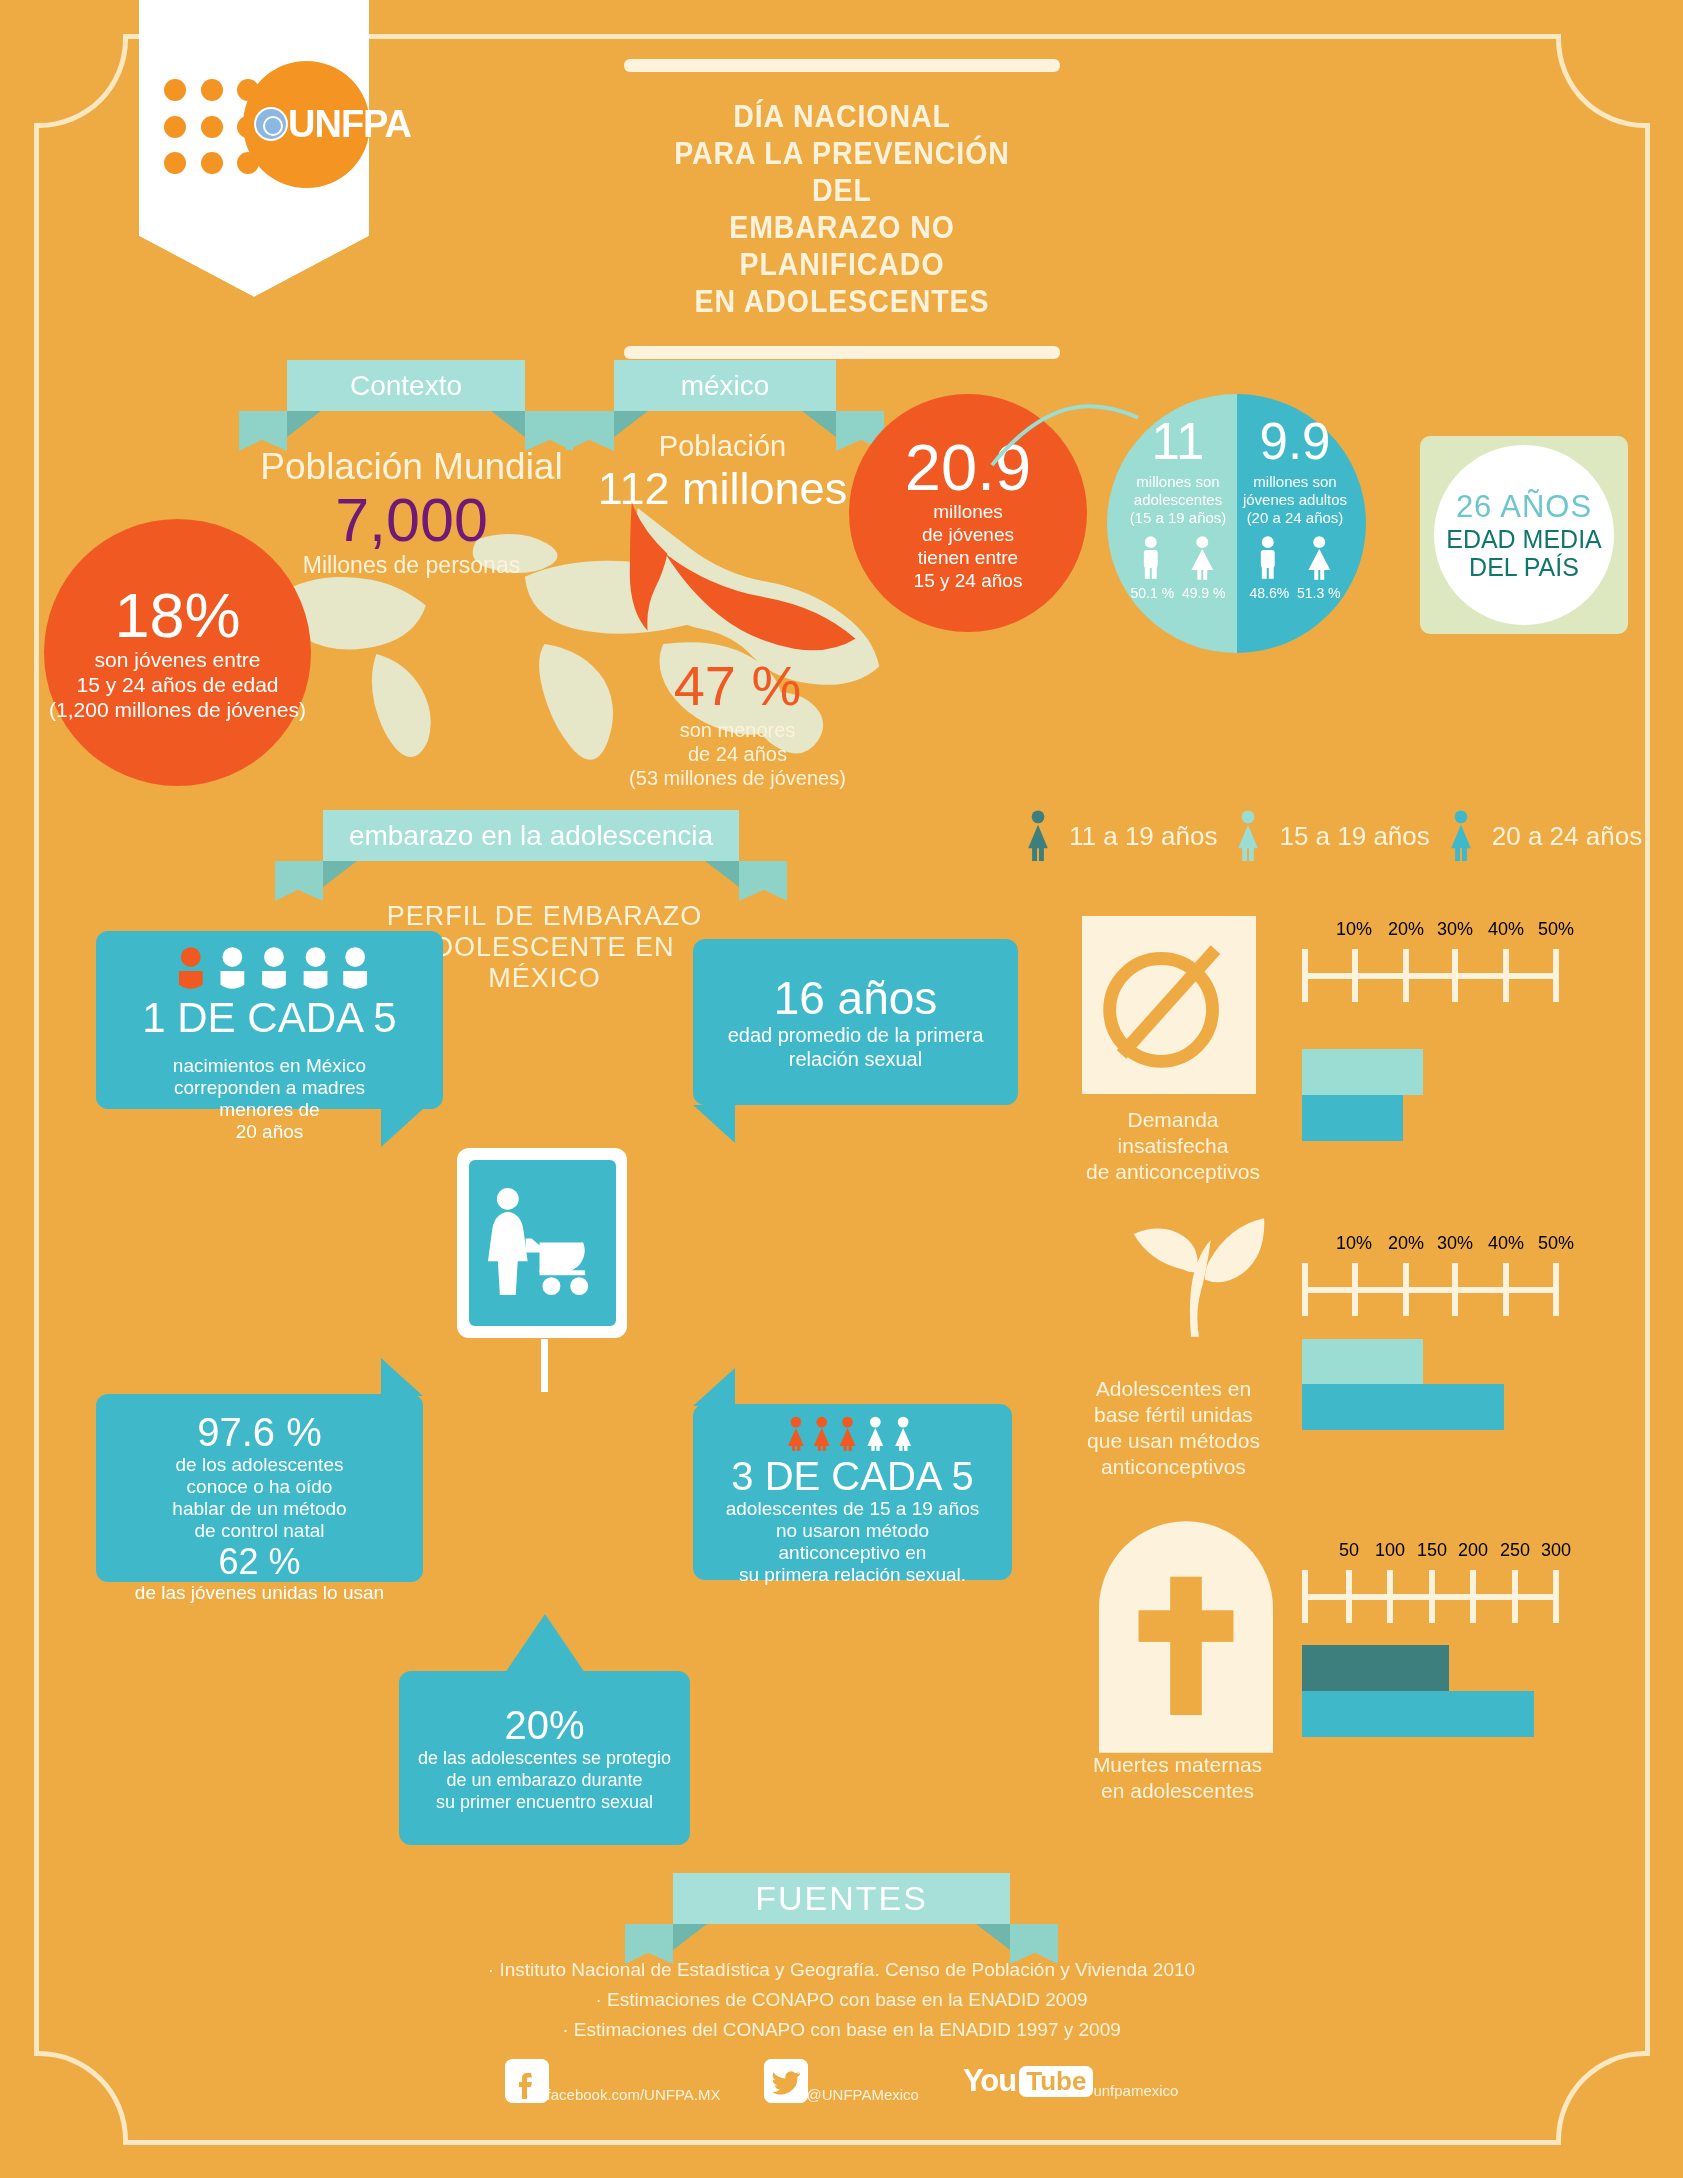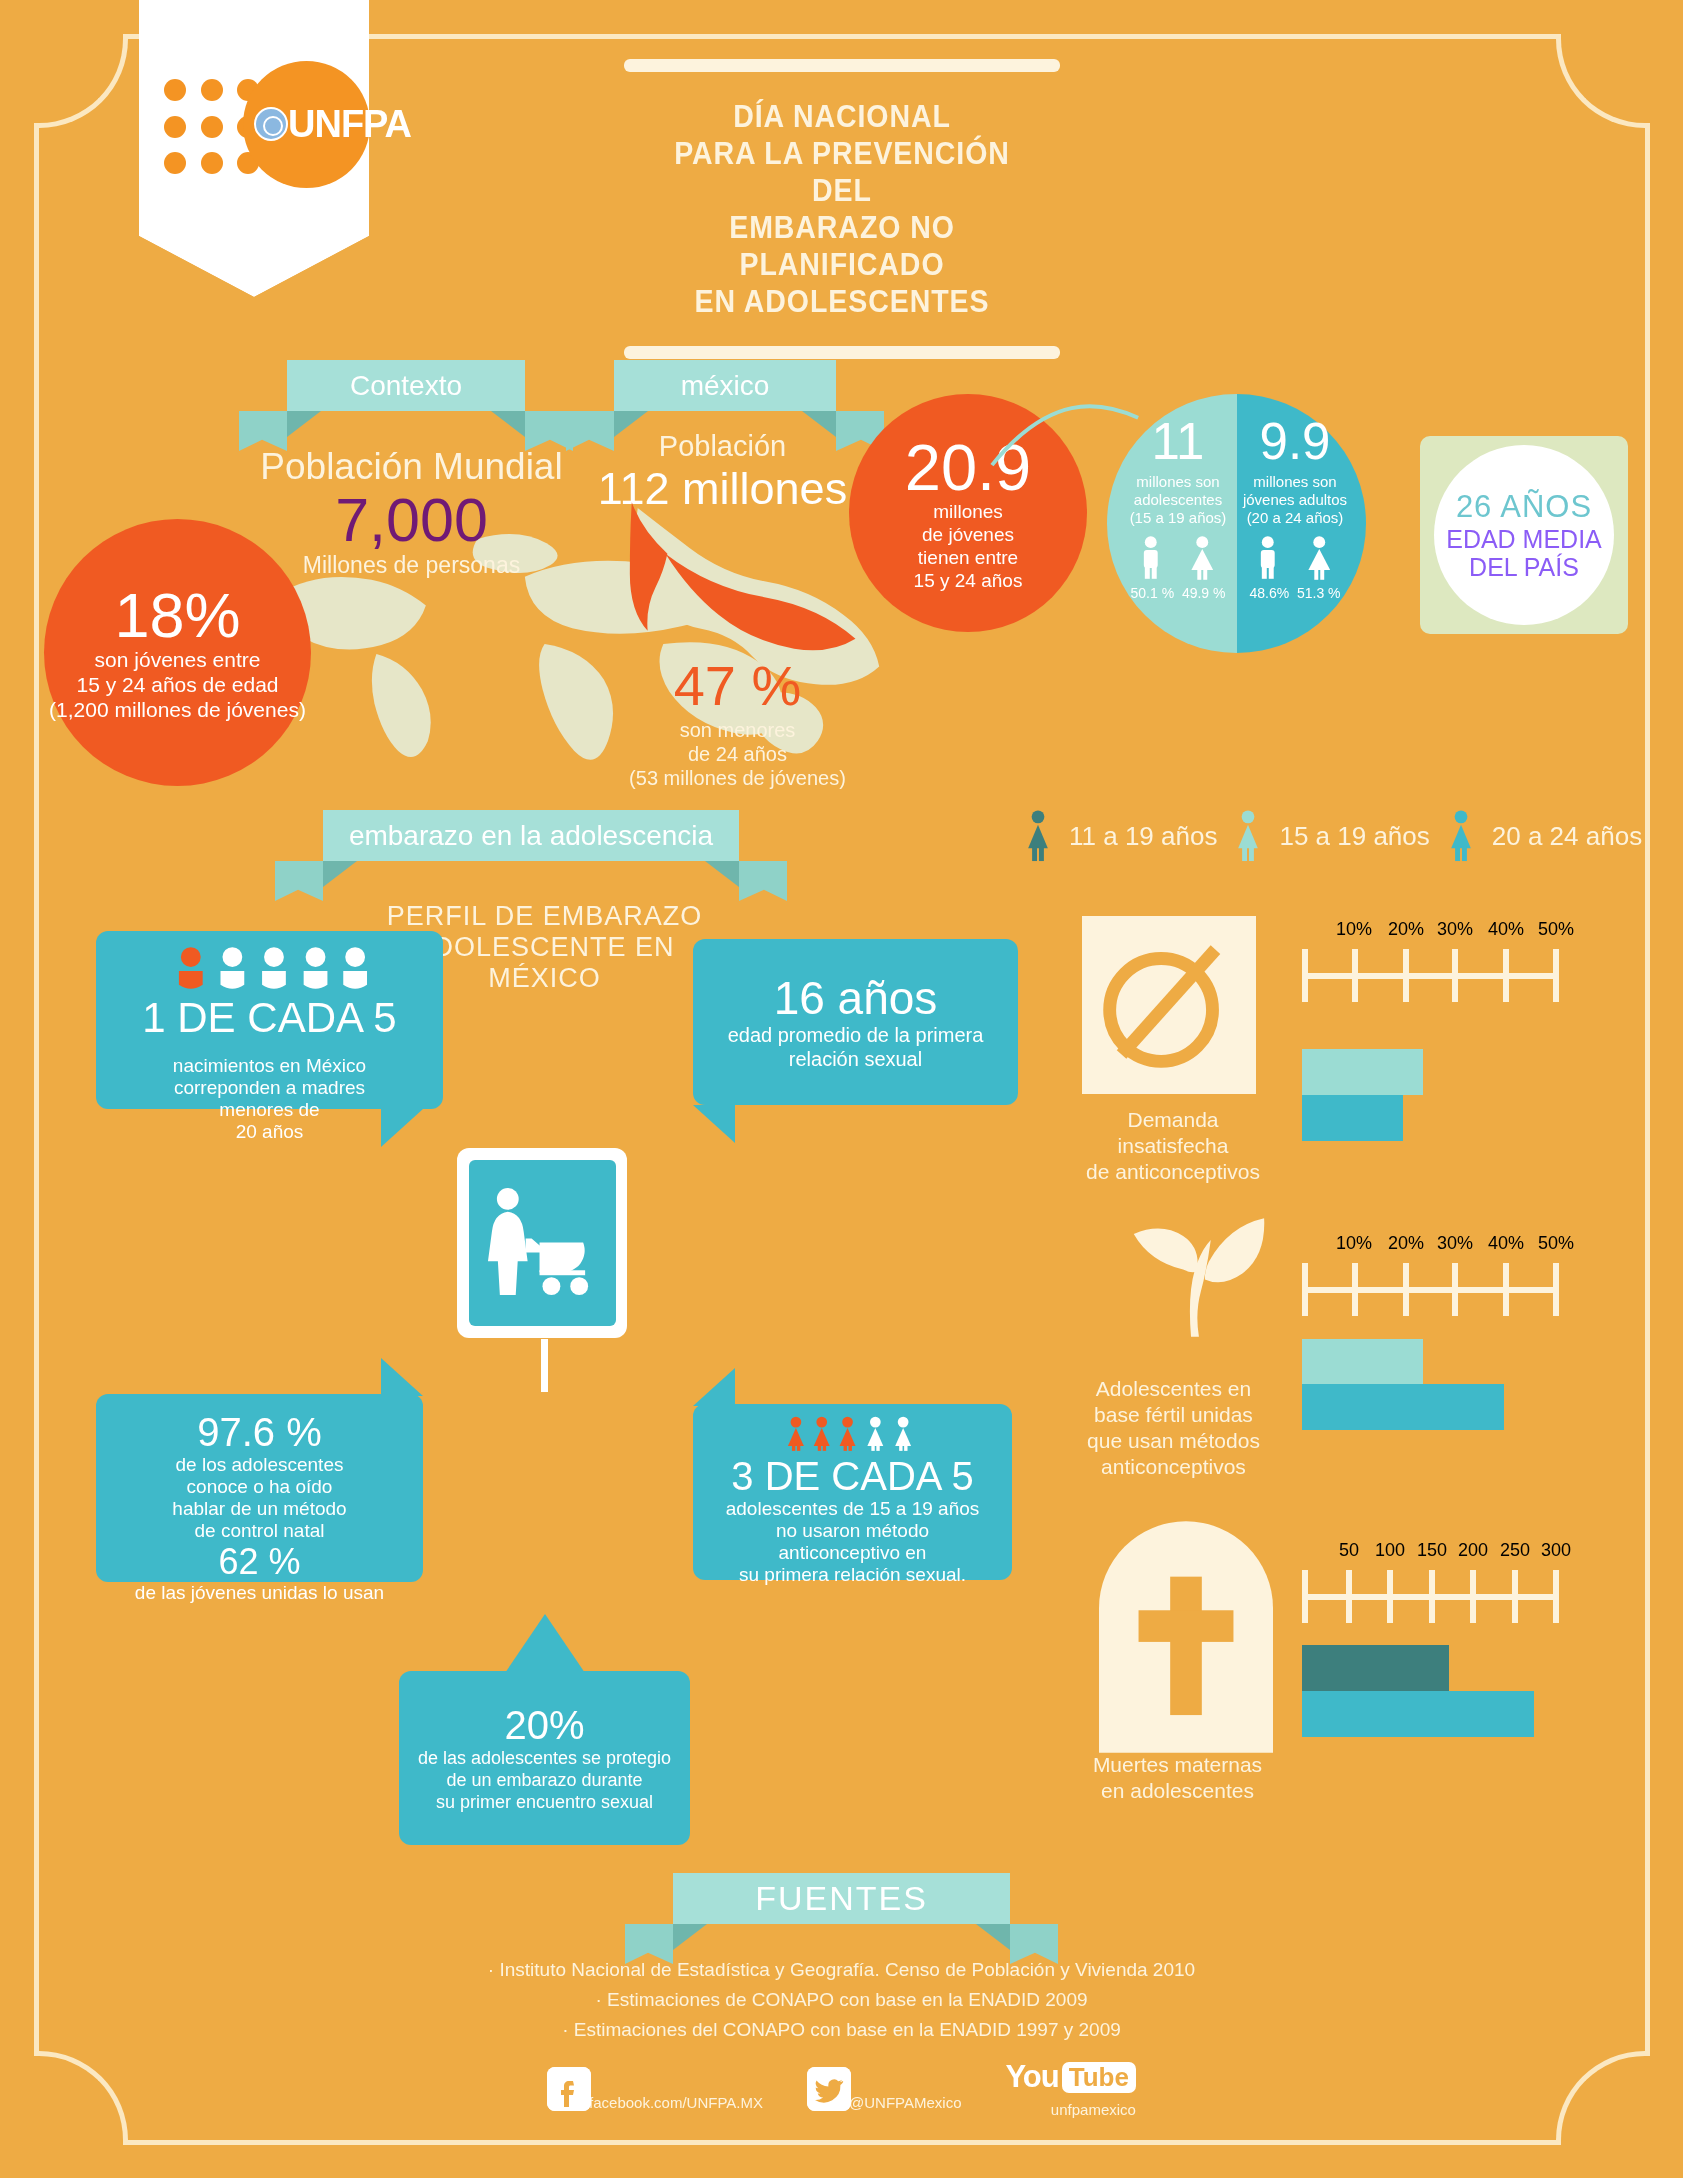--- a/index.html
+++ b/index.html
@@ -284,21 +284,21 @@
         <span>48.6%</span>
         &nbsp;<span>51.3 %</span>
       </div>
     </div>
   </div>
 
   <div class="agebox">
     <div class="wcirc">
       <div style="font-size:31px;color:#6dc6cf;letter-spacing:1px;
                   font-family:'Liberation Sans Narrow','Liberation Sans',sans-serif;">26 AÑOS</div>
-      <div style="font-size:25px;color:#8b5cf6;line-height:28px;text-align:center;">
+      <div style="font-size:25px;color:#0f766e;line-height:28px;text-align:center;">
         <div>EDAD MEDIA</div>
         <div>DEL PAÍS</div>
       </div>
     </div>
   </div>
 
   <div class="ribbon" style="left:323px;top:810px;width:416px;">
     <span class="rb-l"></span>
       <span class="rb-r"></span>
     <span class="fold-l"></span>
@@ -596,21 +596,21 @@
     </div>
     <div style="display:flex;align-items:flex-end;gap:4px;">
       <div class="sicon">
         <svg width="44" height="44" viewBox="0 0 44 44">
             <rect width="44" height="44" rx="8" fill="#fff"></rect>
           <path d="M36 14c-1 .6-2.2 1-3.4 1.2A5.7 5.7 0 0 0 35 12.8c-1.1.7-2.4 1.2-3.7 1.4a5.8 5.8 0 0 0-10 4c0 .5 0 .9.1 1.3A16.5 16.5 0 0 1 9.5 13.5a5.8 5.8 0 0 0 1.8 7.7c-1 0-1.9-.3-2.6-.7v.1a5.8 5.8 0 0 0 4.6 5.7 5.9 5.9 0 0 1-2.6.1 5.8 5.8 0 0 0 5.4 4A11.7 11.7 0 0 1 8 32.9a16.5 16.5 0 0 0 25.4-14.8c1.1-.8 2-1.8 2.8-3z" fill="#eeab44"></path>
           </svg>
       </div>
       <span class="shandle">@UNFPAMexico</span>
     </div>
-    <div style="display:flex;align-items:flex-end;gap:6px;flex-direction:column;">
+    <div style="display:flex;align-items:flex-end;gap:6px;">
       <div style="display:flex;align-items:center;gap:3px;">
         <span style="color:#fff;font-size:31px;font-weight:bold;letter-spacing:-1px;">You</span>
         <span style="background:#fff;color:#eeab44;font-size:26px;font-weight:bold;border-radius:7px;padding:0 7px;">Tube</span>
       </div>
       <span class="shandle">unfpamexico</span>
     </div>
   </div>
 
 </div>
 

